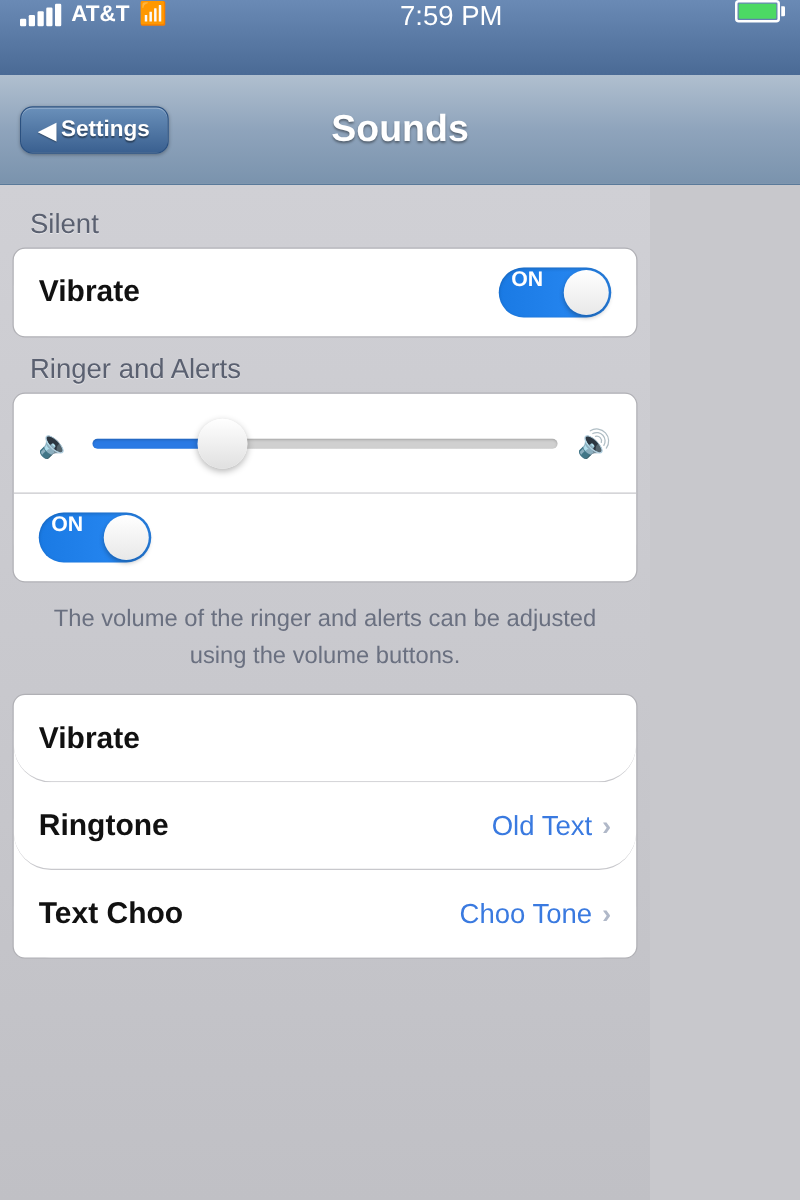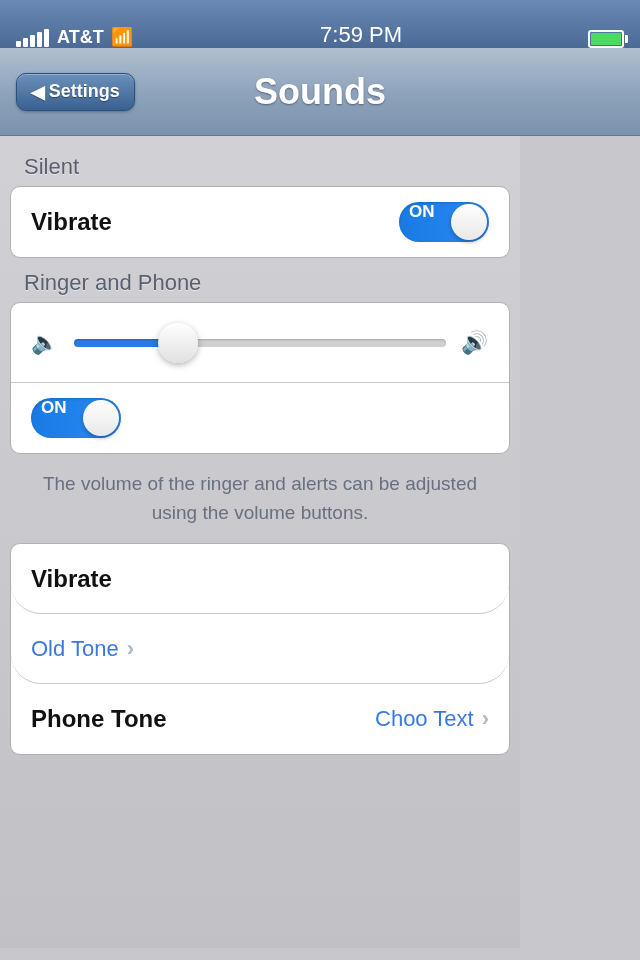--- a/index.html
+++ b/index.html
@@ -8,24 +8,24 @@
       width: 640px;
       height: 960px;
       font-family: -apple-system, 'Helvetica Neue', Helvetica, Arial, sans-serif;
       background: #c8c8cc;
       overflow: hidden;
     }
 
     
     .status-bar {
       width: 640px;
-      height: 48px;
+      height: 60px;
       background: linear-gradient(to bottom, #6a8ab5, #4a6a95);
       display: flex;
-      align-items: flex-end;
+      align-items: flex-start;
       justify-content: space-between;
       padding: 0 16px;
       color: white;
       font-size: 20px;
       font-weight: 600;
     }
     .status-left {
       display: flex;
       align-items: center;
       gap: 8px;
@@ -111,21 +111,21 @@
       padding: 7px 14px;
       cursor: pointer;
       display: flex;
       align-items: center;
       gap: 4px;
       text-shadow: 0 1px 1px rgba(0,0,0,0.4);
       box-shadow: 0 1px 3px rgba(0,0,0,0.3), inset 0 1px 0 rgba(255,255,255,0.3);
     }
     .nav-title {
       color: white;
-      font-size: 36px;
+      font-size: 30px;
       font-weight: bold;
       text-shadow: 0 1px 2px rgba(0,0,0,0.4);
     }
 
     
     .content {
       background: linear-gradient(to bottom, #d0d0d5, #c0c0c5);
       width: 520px;
       height: 812px;
       overflow-y: auto;
@@ -314,21 +314,21 @@
   <div class="card">
     <div class="row">
       <span class="row-label">Vibrate</span>
       <div class="toggle on">
         <span class="toggle-label">ON</span>
         <div class="toggle-thumb"></div>
       </div>
     </div>
   </div>
 
-  <div class="section-header">Ringer and Phone</div>
+  <div class="section-header">Ringer and Alerts</div>
   <div class="card">
 
     <div class="slider-row">
       <span class="vol-icon">🔈</span>
       <div class="slider-container">
         <div class="slider-thumb"></div>
       </div>
       <span class="vol-icon">🔊</span>
     </div>
 
@@ -342,28 +342,29 @@
 
   <div class="info-text">The volume of the ringer and alerts can be adjusted using the volume buttons.</div>
 
   <div class="card">
 
     <div class="row">
       <span class="row-label">Vibrate</span>
     </div>
 
     <div class="row">
+      <span class="row-label">Ringtone</span>
       <div class="row-value">
-        <span>Old Tone</span>
+        <span>Old Text</span>
         <span class="row-arrow">›</span>
       </div>
     </div>
 
     <div class="row">
-      <span class="row-label">Phone Tone</span>
+      <span class="row-label">Text Choo</span>
       <div class="row-value">
-        <span>Choo Text</span>
+        <span>Choo Tone</span>
         <span class="row-arrow">›</span>
       </div>
     </div>
   </div>
 
 </div>
 
 </body></html>

